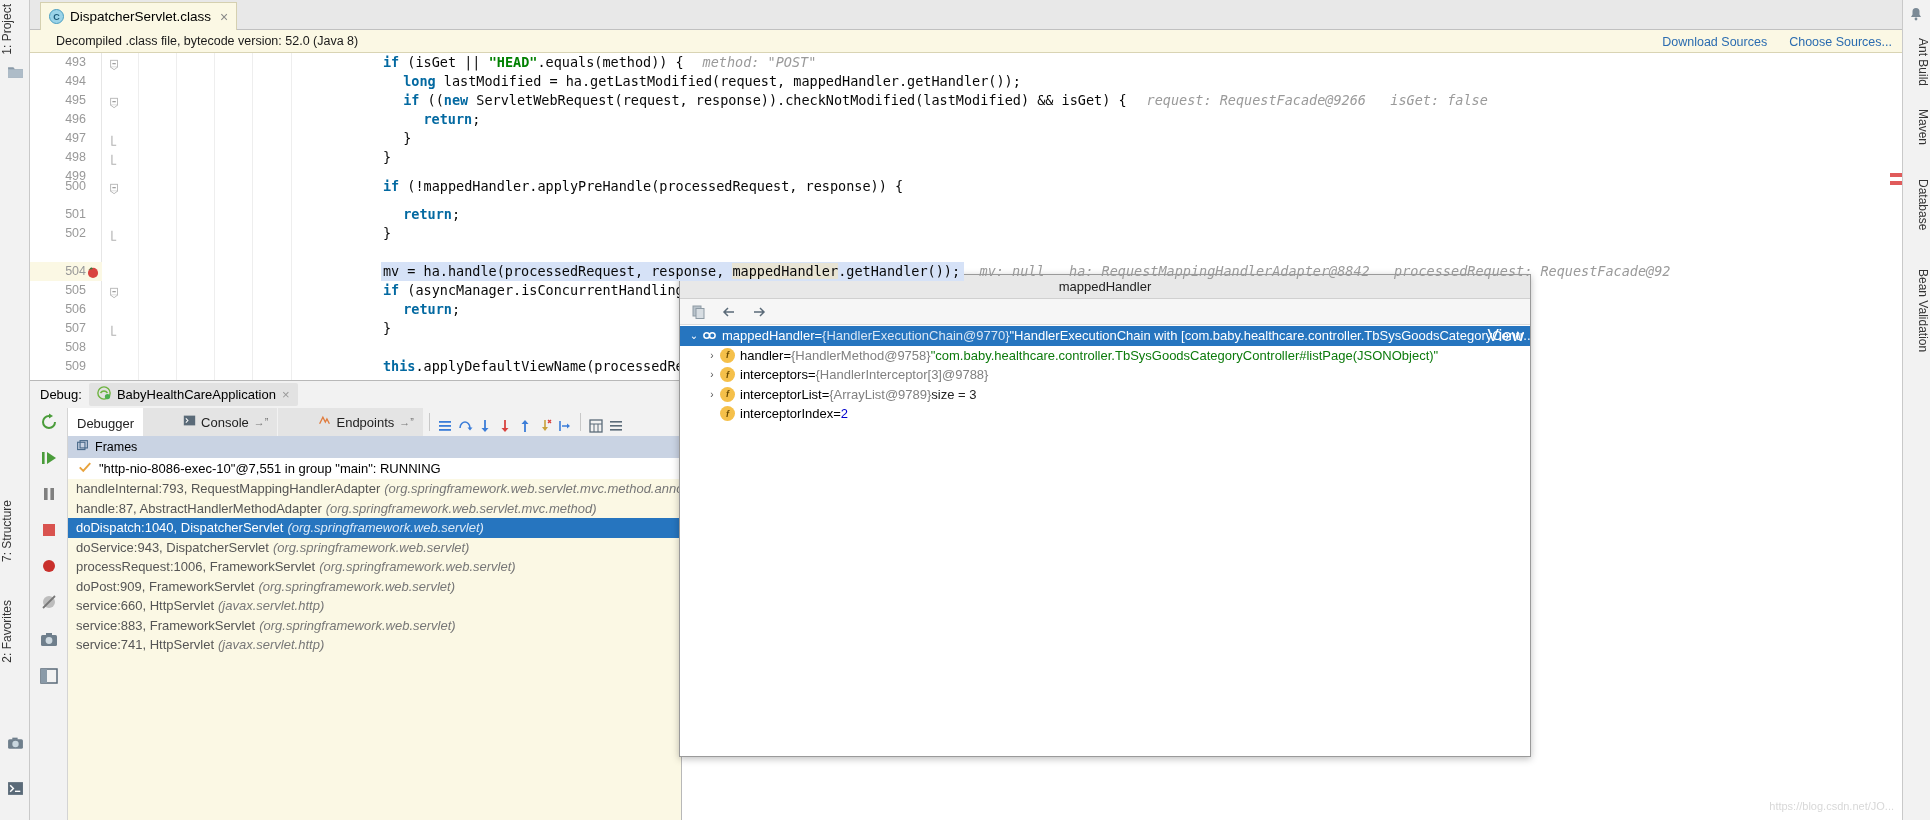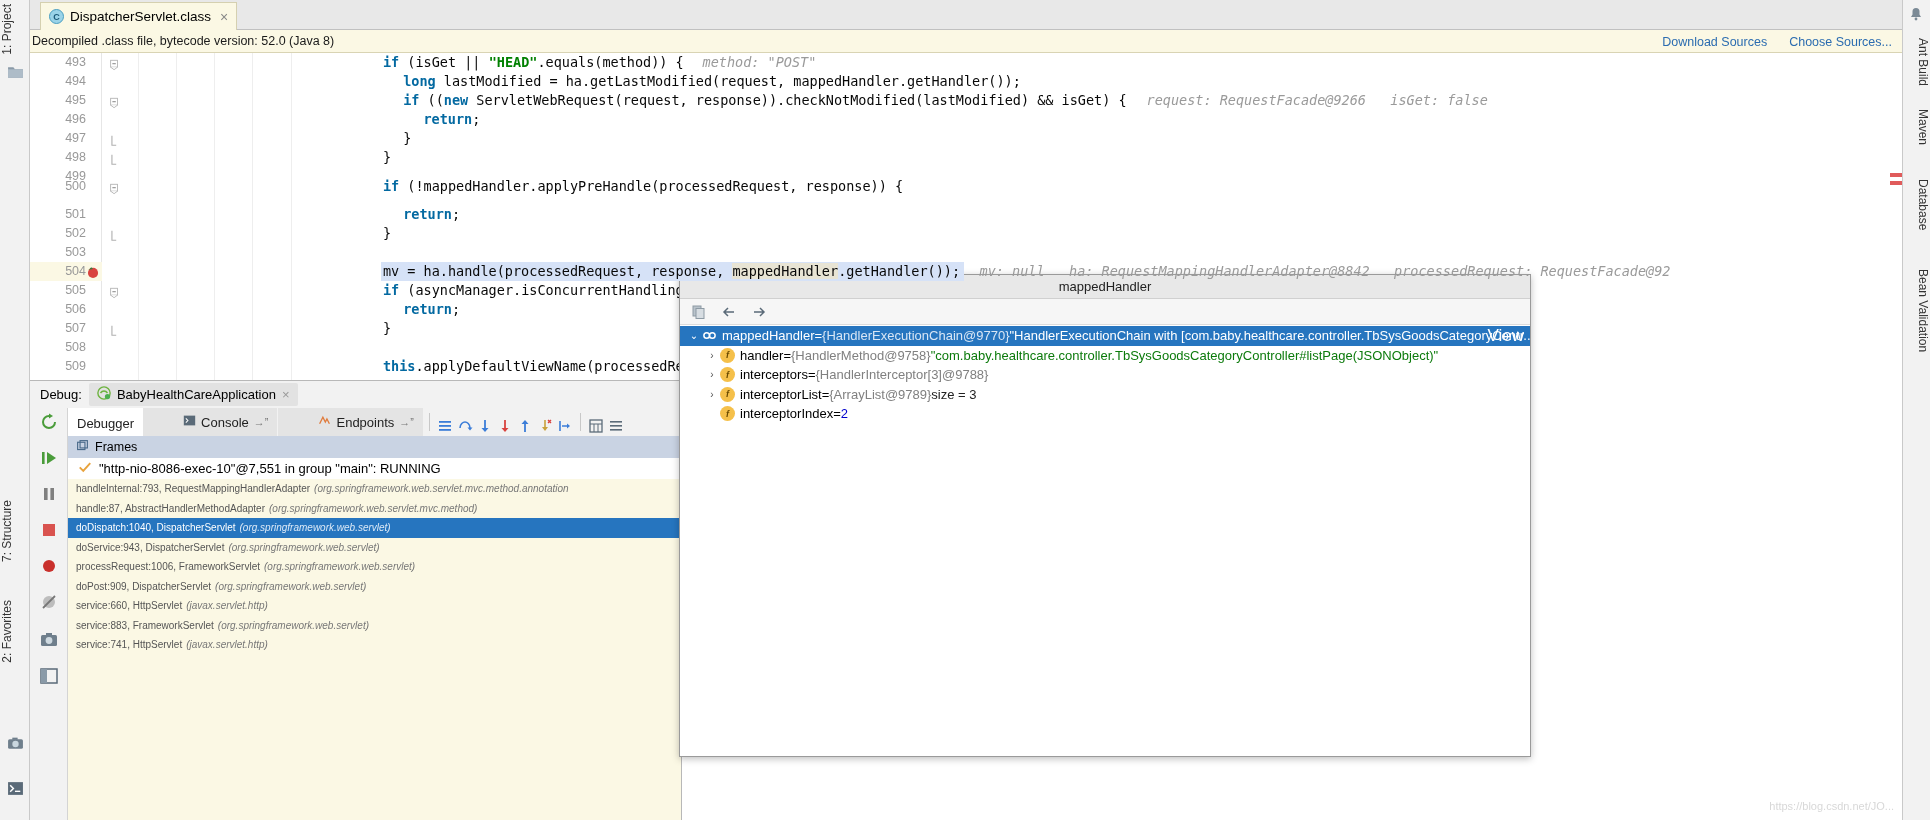--- a/index.html
+++ b/index.html
@@ -59,21 +59,21 @@
     background: #9ad3e8; border: 1px solid #4a9ec1;
     display: inline-flex; align-items: center; justify-content: center;
     font-size: 9px; color: #1c5a78; font-weight: bold; position: relative;
   }
   .tab .tab-close { color: #888; font-size: 14px; margin-left: 3px; cursor: pointer; }
 
   
   .notifbar {
     position: absolute; left: 30px; top: 30px; right: 28px; height: 23px;
     background: #fbf8e4; border-bottom: 1px solid #d9d4b4;
-    display: flex; align-items: center; padding-left: 2px;
+    display: flex; align-items: center; padding-left: 26px;
     font-size: 12.5px; color: #1a1a1a;
   }
   .notif-links {
     position: absolute; right: 10px; top: 0; height: 23px;
     display: flex; align-items: center; gap: 22px;
   }
   .notif-links a { color: #2b6cb0; text-decoration: none; font-size: 12.5px; cursor: pointer; }
 
   
   .editor {
@@ -155,21 +155,21 @@
     font-size: 12.5px;
   }
   .thread-row {
     position: absolute; left: 0; top: 50px; right: 0; height: 21px;
     background: #ffffff; display: flex; align-items: center; gap: 7px; padding-left: 10px;
     font-size: 13px;
   }
   .frame-list { position: absolute; left: 0; top: 71px; right: 0; bottom: 0; background: #fbf8e4; overflow: hidden; }
   .frame-row {
     height: 19.5px; display: flex; align-items: center; padding-left: 8px;
-    font-size: 10px; color: #555; white-space: nowrap;
+    font-size: 13px; color: #555; white-space: nowrap;
   }
   .frame-row .pkg { color: #777; font-style: italic; margin-left: 4px; }
   .frame-row.selected { background: #2675bf; color: #ffffff; }
   .frame-row.selected .pkg { color: #dbe9f7; }
 
   
   .popup {
     position: absolute; left: 679px; top: 274px; width: 852px; height: 483px;
     background: #ffffff; border: 1px solid #9a9a9a;
     box-shadow: 0 2px 7px rgba(0,0,0,0.25);
@@ -323,21 +323,20 @@
         <div class="crow" style="top: 114px;"><span class="lnum">499</span><span class="ctext" style="left: 262px;"><span></span></span></div>
         <div class="crow" style="top: 124px;"><span class="lnum">500</span><span style="position: absolute; left: 79px; top: 4px; width: 11px; height: 12px;"><svg viewBox="0 0 12 14" width="11" height="12">
               <rect x="1.5" y="1.5" width="8" height="8" fill="#fff" stroke="#b0b0b0"></rect>
               <path d="M3.5 5.5h4" stroke="#888" stroke-width="1.2"></path>
               <path d="M1.5 9.5l4 3 4-3" fill="#fff" stroke="#b0b0b0"></path>
             </svg></span><span class="ctext" style="left: 352.954px;"><span class="kw">if</span><span> (!mappedHandler.applyPreHandle(processedRequest, response)) {</span></span></div>
         <div class="crow" style="top: 152px;"><span class="lnum">501</span><span class="ctext" style="left: 373.166px;"><span class="kw">return</span><span>;</span></span></div>
         <div class="crow" style="top: 171px;"><span class="lnum">502</span><span style="position: absolute; left: 79px; top: 4px; width: 11px; height: 12px;"><svg viewBox="0 0 12 14" width="11" height="12">
               <path d="M3 1v11h5" stroke="#b0b0b0" stroke-width="1.3" fill="none"></path>
             </svg></span><span class="ctext" style="left: 352.954px;"><span>}</span></span></div>
-        <div class="crow" style="top: 190px;"><span class="lnum">503</span><span class="ctext" style="left: 262px;"><span></span></span></div>
         <div class="row-exec-gut" style="top: 209px;"></div>
         <div class="crow" style="top: 209px; z-index: 1;"><span class="lnum">504</span><span class="bp-icon" style="top: 3px;"><svg viewBox="0 0 16 16" width="14" height="14">
               <circle cx="8" cy="9" r="5.8" fill="#d9433f"></circle>
               <path d="M3 5.5l3-3 2.2 2.2z" fill="#3a7a3a"></path>
             </svg></span><span class="ctext" style="left: 352.954px; position: absolute;"><span>mv = ha.handle(processedRequest, response, </span><span class="sel-token2">mappedHandler</span><span>.getHandler());</span></span><span class="row-exec" style="position: absolute; left: 350.954px; top: 0px; height: 19px; width: 582.65px; z-index: -1;"></span><span class="hint" style="position: absolute; left: 949.604px;">mv: null   ha: RequestMappingHandlerAdapter@8842   processedRequest: RequestFacade@92</span></div>
         <div class="crow" style="top: 228px;"><span class="lnum">505</span><span style="position: absolute; left: 79px; top: 4px; width: 11px; height: 12px;"><svg viewBox="0 0 12 14" width="11" height="12">
               <rect x="1.5" y="1.5" width="8" height="8" fill="#fff" stroke="#b0b0b0"></rect>
               <path d="M3.5 5.5h4" stroke="#888" stroke-width="1.2"></path>
               <path d="M1.5 9.5l4 3 4-3" fill="#fff" stroke="#b0b0b0"></path>
             </svg></span><span class="ctext" style="left: 352.954px;"><span class="kw">if</span><span> (asyncManager.isConcurrentHandlingStarted()) {</span></span></div>
@@ -541,21 +540,21 @@
           </div>
           <div class="frame-row">
             <span>doService:943, DispatcherServlet</span>
             <span class="pkg">(org.springframework.web.servlet)</span>
           </div>
           <div class="frame-row">
             <span>processRequest:1006, FrameworkServlet</span>
             <span class="pkg">(org.springframework.web.servlet)</span>
           </div>
           <div class="frame-row">
-            <span>doPost:909, DispatcherServlet</span>
+            <span>doPost:909, FrameworkServlet</span>
             <span class="pkg">(org.springframework.web.servlet)</span>
           </div>
           <div class="frame-row">
             <span>service:660, HttpServlet</span>
             <span class="pkg">(javax.servlet.http)</span>
           </div>
           <div class="frame-row">
             <span>service:883, FrameworkServlet</span>
             <span class="pkg">(org.springframework.web.servlet)</span>
           </div>

